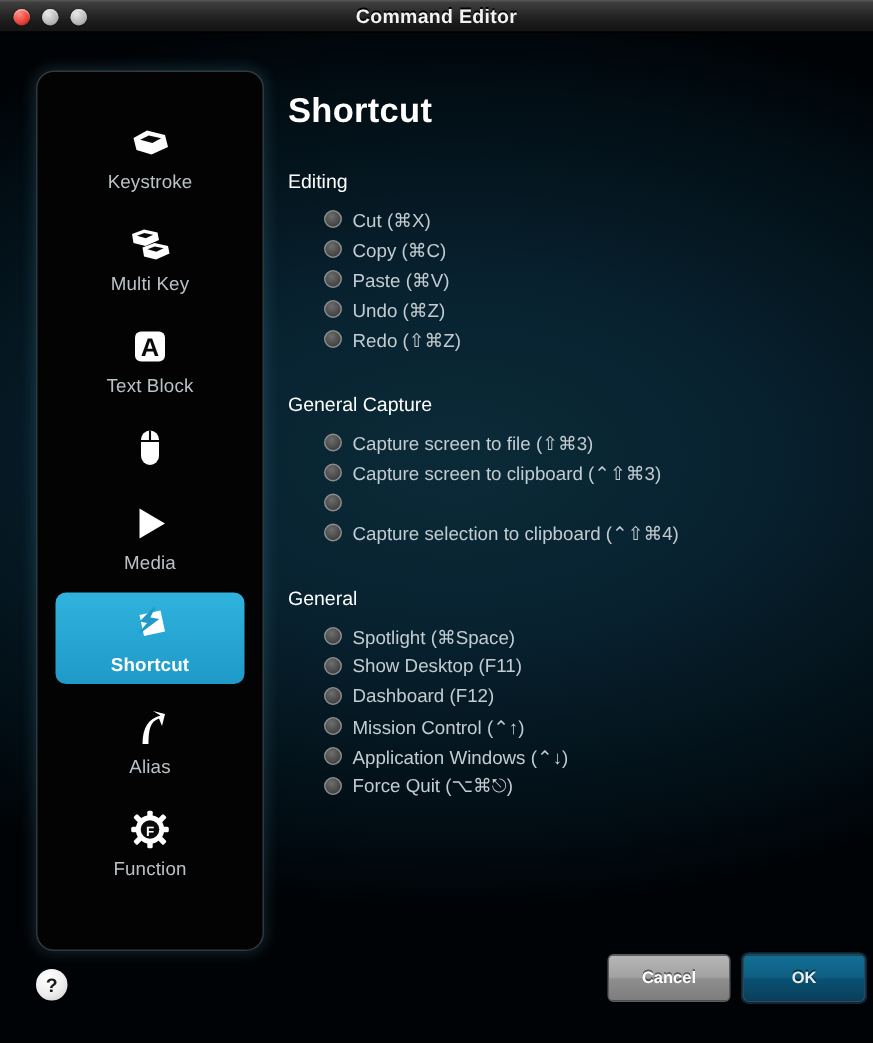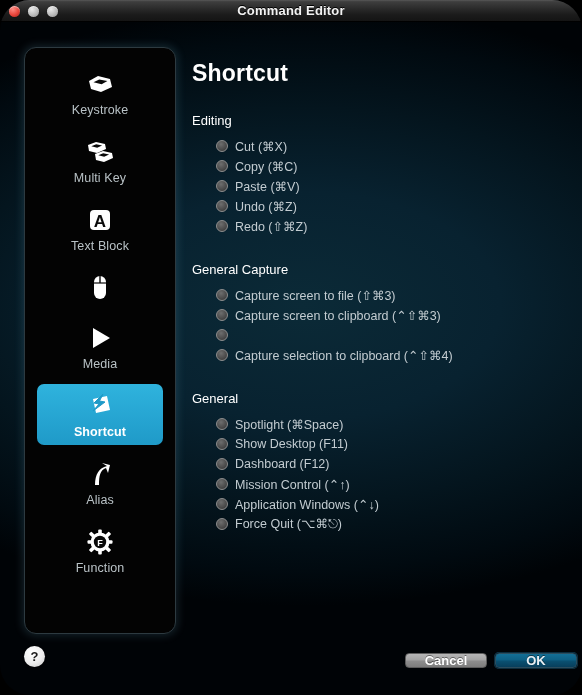--- a/index.html
+++ b/index.html
@@ -12,21 +12,20 @@
     -webkit-font-smoothing: antialiased;
   }
   .window {
     position: relative;
     width: 582px;
     height: 695px;
     overflow: hidden;
     background:
       radial-gradient(ellipse 520px 300px at 52% 44%, #0b2a37 0%, #082230 38%, #04151e 66%, #010a10 88%, #000306 100%),
       #000205;
-    border-radius: 30px;
   }
 
   
   .titlebar {
     position: absolute;
     top: 0; left: 0;
     width: 582px;
     height: 22px;
     background: linear-gradient(to bottom, #585858 0%, #3e3e3e 8%, #2a2a2a 42%, #1b1b1b 70%, #141414 100%);
     border-bottom: 1px solid #000;
@@ -64,21 +63,21 @@
     position: absolute;
     left: 24px;
     top: 47px;
     width: 152px;
     height: 587px;
     background: #030303;
     border: 1px solid #2d3a40;
     border-radius: 12px;
     box-shadow: 0 0 9px 2px rgba(120,190,215,.16);
     box-sizing: border-box;
-    padding-top: 14px;
+    padding-top: 25px;
   }
   .side-item {
     width: 126px;
     margin: 0 auto;
     padding: 7px 0 6px;
     border-radius: 7px;
     text-align: center;
     cursor: default;
     margin-bottom: 7px;
   }
@@ -161,23 +160,23 @@
     font-weight: bold;
     display: flex;
     align-items: center;
     justify-content: center;
     box-shadow: 0 1px 2px rgba(0,0,0,.7);
     cursor: default;
   }
   .btn {
     position: absolute;
     bottom: 27px;
-    height: 15px;
+    height: 32px;
     border-radius: 4px;
-    font-size: 13px;
+    font-size: 11px;
     display: flex;
     align-items: center;
     justify-content: center;
     cursor: default;
     box-sizing: border-box;
   }
   .btn-cancel {
     right: 95px;
     width: 82px;
     background: linear-gradient(to bottom, #b6b6b6 0%, #a2a2a2 48%, #8e8e8e 52%, #7d7d7d 100%);

